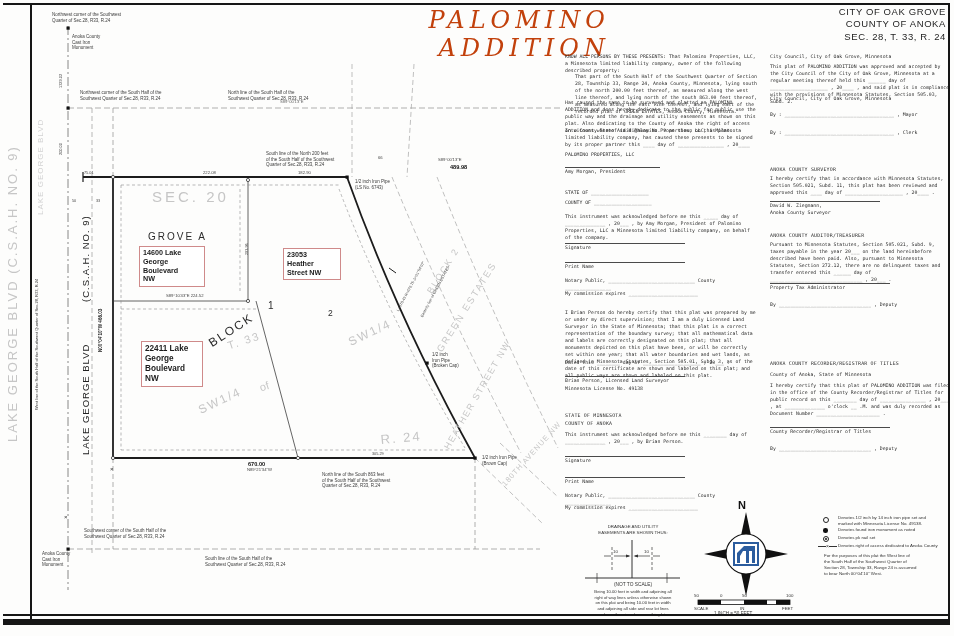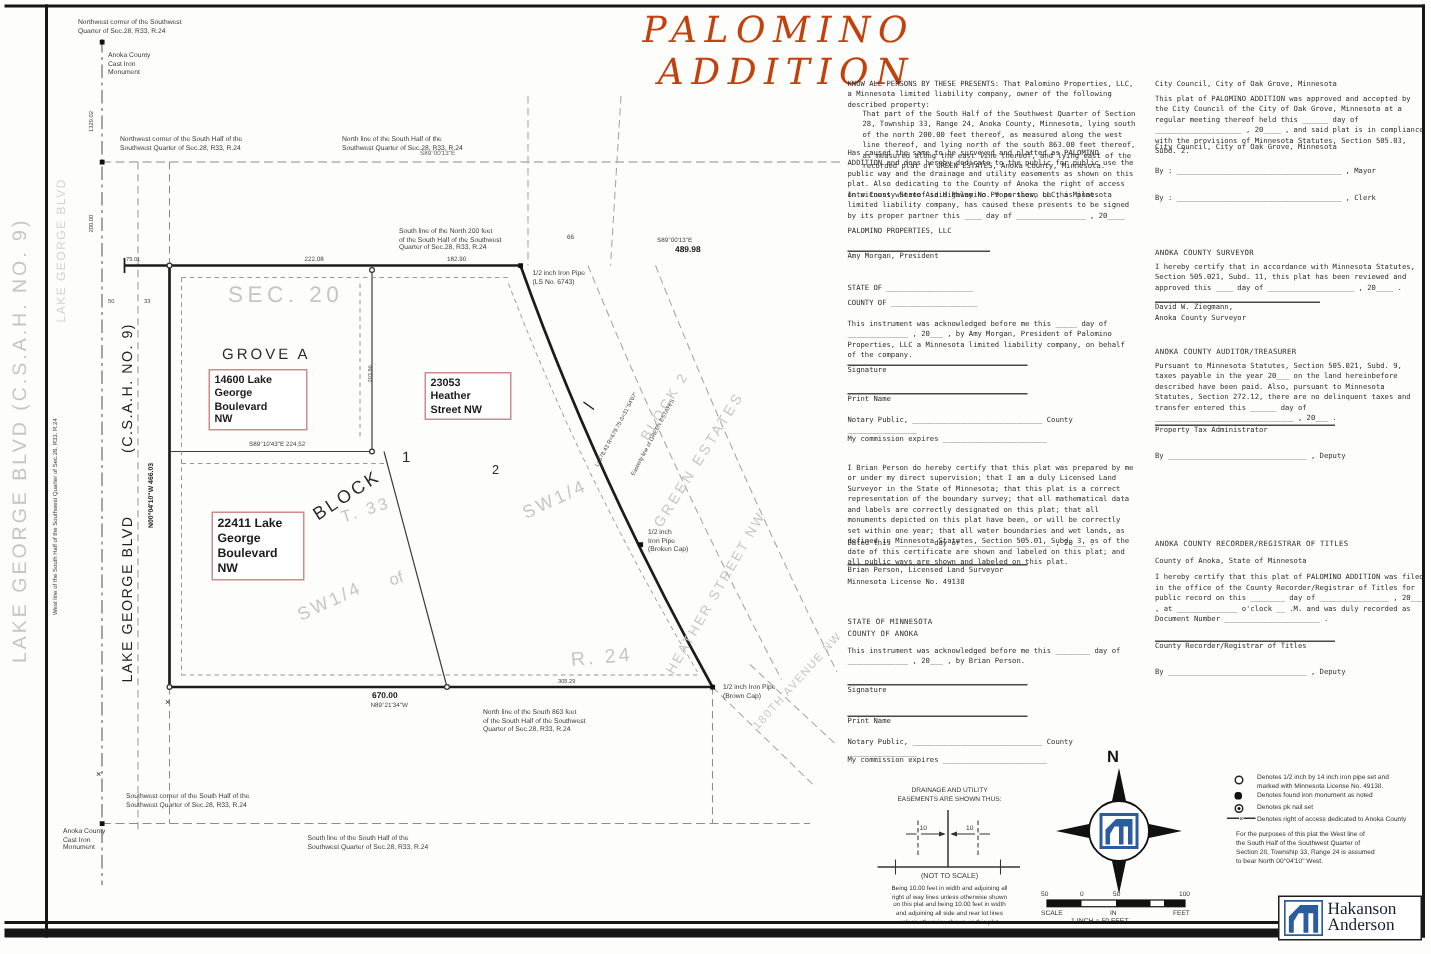--- a/index.html
+++ b/index.html
@@ -121,20 +121,25 @@
     </g>
   </svg>
 
   <div class="frame" style="left:3px;top:3px;width:947px;height:2px;"></div>
   <div class="frame" style="left:30px;top:3px;width:1.5px;height:622px;"></div>
   <div class="frame" style="left:948px;top:3px;width:2px;height:622px;"></div>
   <div class="frame" style="left:3px;top:614px;width:947px;height:2px;"></div>
   <div class="frame" style="left:3px;top:619px;width:947px;height:6px;"></div>
 
   <div id="title">PALOMINO ADDITION</div>
+  <div id="hdr-right">
+    <div>CITY OF OAK GROVE</div>
+    <div>COUNTY OF ANOKA</div>
+    <div>SEC. 28, T. 33, R. 24</div>
+  </div>
 
   <div class="wm vr" style="left:5px;top:442px;font-size:13px;letter-spacing:2px;">LAKE GEORGE BLVD   (C.S.A.H. NO. 9)</div>
   <div class="wm vr" style="left:36px;top:215px;font-size:8px;letter-spacing:1px;color:#d2d2d2;">LAKE GEORGE BLVD</div>
   <div class="wm" style="left:152px;top:188px;font-size:15px;letter-spacing:3px;">SEC. 20</div>
   <div class="wm rot" style="left:226px;top:340px;font-size:11px;letter-spacing:2px;transform:rotate(-18deg);">T. 33</div>
   <div class="wm rot" style="left:258px;top:382px;font-size:11px;transform:rotate(-18deg);">of</div>
   <div class="wm rot" style="left:196px;top:404px;font-size:12px;letter-spacing:2px;transform:rotate(-25deg);">SW1/4</div>
   <div class="wm rot" style="left:346px;top:336px;font-size:12px;letter-spacing:2px;transform:rotate(-25deg);">SW1/4</div>
   <div class="wm rot" style="left:380px;top:432px;font-size:13px;letter-spacing:2px;transform:rotate(-5deg);">R. 24</div>
   <div class="wm rot" style="left:425px;top:290px;font-size:9px;letter-spacing:2px;transform:rotate(-58deg);">BLOCK 2</div>
@@ -300,24 +305,14 @@
 
   <div class="lg" style="left:694px;top:593px;">50</div>
   <div class="lg" style="left:720px;top:593px;">0</div>
   <div class="lg" style="left:742px;top:593px;">50</div>
   <div class="lg" style="left:786px;top:593px;">100</div>
   <div class="lg" style="left:694px;top:606px;">SCALE</div>
   <div class="lg" style="left:740px;top:606px;">IN</div>
   <div class="lg" style="left:782px;top:606px;">FEET</div>
   <div class="lg" style="left:714px;top:611px;font-size:4.6px;">1 INCH  =  50 FEET</div>
 
-  <div id="firm-box">
-    <svg width="26" height="24" viewBox="0 0 24 22">
-      <rect x="0" y="0" width="24" height="22" fill="#fff" stroke="#2b5c9e" stroke-width="2"></rect>
-      <path d="M3,20 L3,10 L10,3 L21,3 L21,20 L18,20 L18,8 L15,8 L15,20 L12,20 L12,8 L9,8 L6,13 L6,20 Z" fill="#2b5c9e"></path>
-    </svg>
-    <div>
-      <div class="firm-name">Hakanson</div>
-      <div class="firm-name">Anderson</div>
-    </div>
-  </div>
 
 </div>
 
 </body></html>

